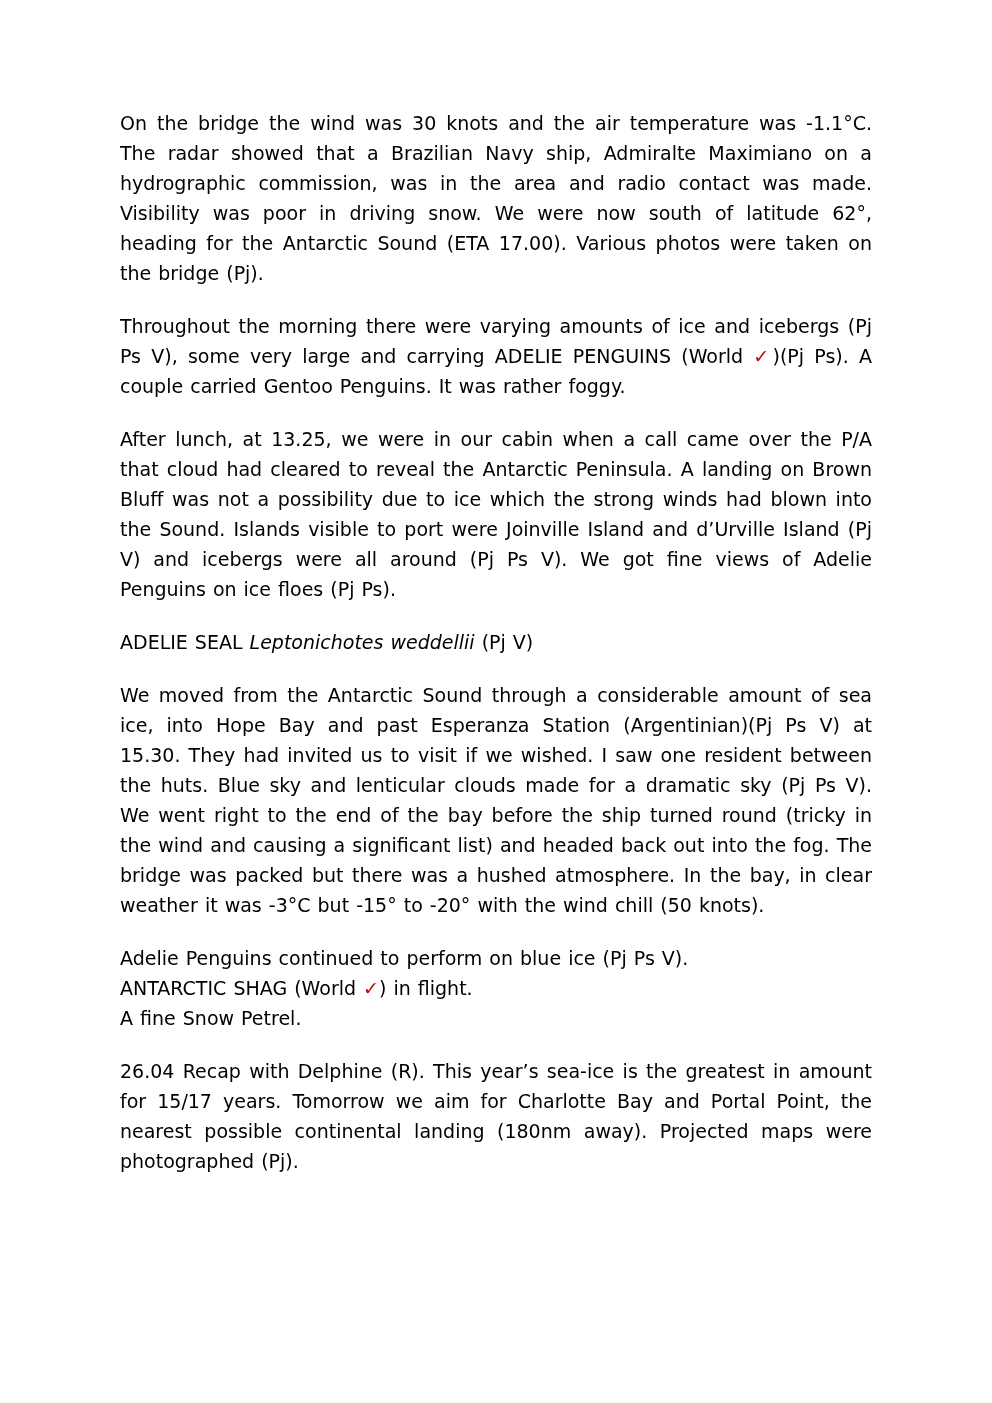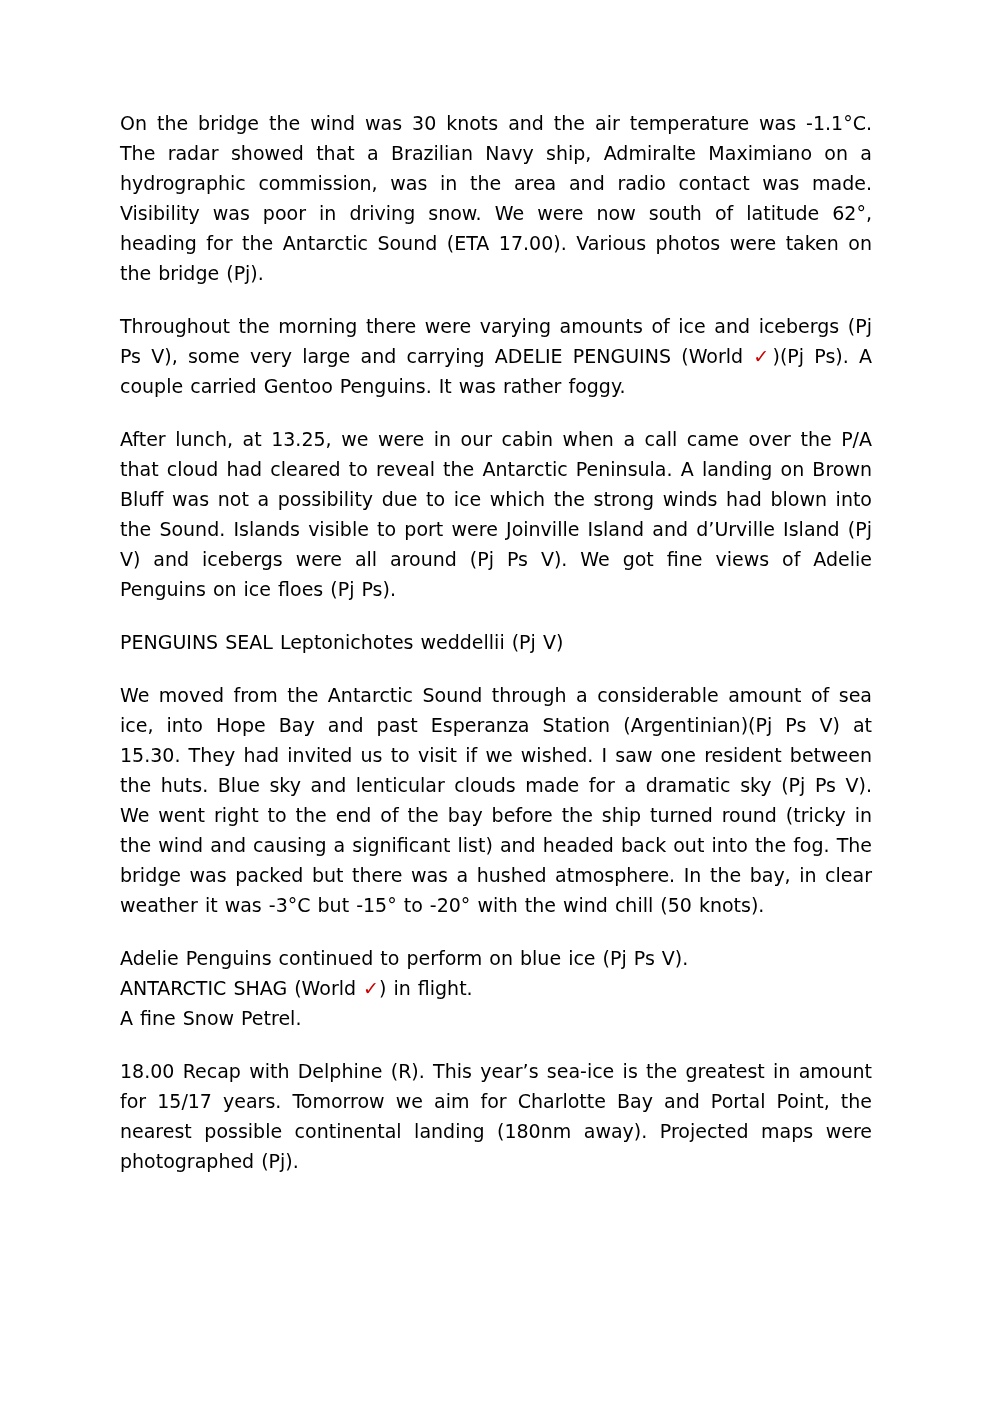--- a/index.html
+++ b/index.html
@@ -30,33 +30,33 @@
     color:var(--text-color);
     word-spacing:1px;
   }
   p.para.justify{text-align:justify;}
   p.para.left{text-align:left;}
   .run{white-space:pre-wrap;}
   .underline{
     text-decoration-thickness:1.5px;
     text-underline-offset:3px;
   }
-  .italic{}
+  .italic{font-style:italic;}
   .check{
     color:var(--check-color);
     font-weight:bold;
     text-decoration:none;
   }
 </style>
 </head>
 <body>
 
 <div class="page">
   <div>
       <p class="para justify"><span class="run">On the bridge the wind was 30 knots and the air temperature was -1.1°C. The radar showed that a Brazilian Navy ship, Admiralte Maximiano on a hydrographic commission, was in the area and radio contact was made. Visibility was poor in driving snow. We were now south of latitude 62°, heading for the Antarctic Sound (ETA 17.00). Various photos were taken on the bridge (Pj).</span></p>
       <p class="para justify"><span class="run">Throughout the morning there were varying amounts of ice and icebergs (Pj Ps V), some very large and carrying </span><span class="run underline">ADELIE PENGUINS</span><span class="run"> (World </span><span class="run check">✓</span><span class="run">)(Pj Ps). A couple carried </span><span class="run underline">Gentoo Penguins</span><span class="run">. It was rather foggy.</span></p>
       <p class="para justify"><span class="run">After lunch, at 13.25, we were in our cabin when a call came over the P/A that cloud had cleared to reveal the Antarctic Peninsula. A landing on Brown Bluff was not a possibility due to ice which the strong winds had blown into the Sound. Islands visible to port were Joinville Island and d’Urville Island (Pj V) and icebergs were all around (Pj Ps V). We got fine views of </span><span class="run underline">Adelie Penguins</span><span class="run"> on ice floes (Pj Ps).</span></p>
-      <p class="para left"><span class="run underline">PENGUINS SEAL</span><span class="run"> </span><span class="run italic">Leptonichotes weddellii</span><span class="run"> (Pj V)</span></p>
+      <p class="para left"><span class="run underline">ADELIE SEAL</span><span class="run"> </span><span class="run italic">Leptonichotes weddellii</span><span class="run"> (Pj V)</span></p>
       <p class="para justify"><span class="run">We moved from the Antarctic Sound through a considerable amount of sea ice, into Hope Bay and past Esperanza Station (Argentinian)(Pj Ps V) at 15.30. They had invited us to visit if we wished. I saw one resident between the huts. Blue sky and lenticular clouds made for a dramatic sky (Pj Ps V). We went right to the end of the bay before the ship turned round (tricky in the wind and causing a significant list) and headed back out into the fog. The bridge was packed but there was a hushed atmosphere. In the bay, in clear weather it was -3°C but -15° to -20° with the wind chill (50 knots).</span></p>
       <p class="para left"><span class="run underline">Adelie Penguins</span><span class="run"> continued to perform on blue ice (Pj Ps V).</span><br><span class="run underline">ANTARCTIC SHAG</span><span class="run"> (World </span><span class="run check">✓</span><span class="run">) in flight.</span><br><span class="run">A fine </span><span class="run underline">Snow Petrel</span><span class="run">.</span></p>
-      <p class="para justify"><span class="run">18.00 Recap with Delphine (R). This year’s sea-ice is the greatest in amount for 15/17 years. Tomorrow we aim for Charlotte Bay and Portal Point, the nearest possible continental landing (180nm away). Projected maps were photographed (Pj).</span></p>
+      <p class="para justify"><span class="run">26.04 Recap with Delphine (R). This year’s sea-ice is the greatest in amount for 15/17 years. Tomorrow we aim for Charlotte Bay and Portal Point, the nearest possible continental landing (180nm away). Projected maps were photographed (Pj).</span></p>
     </div>
 </div>
 
 </body></html>

